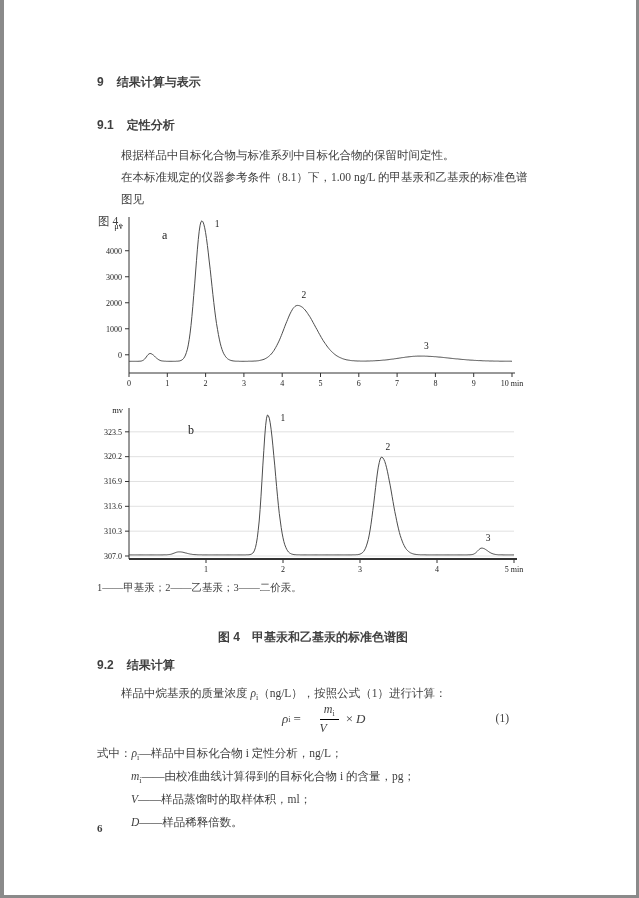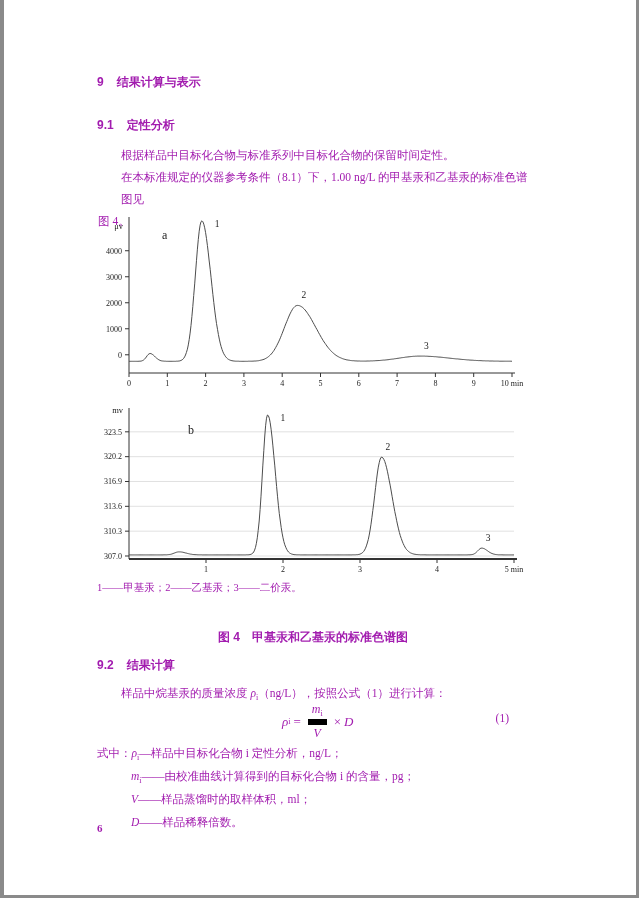--- a/index.html
+++ b/index.html
@@ -2,21 +2,21 @@
 <html><head>
 <meta charset="utf-8">
 <style>
   html,body{margin:0;padding:0;background:#ffffff;}
   .page{
     position:relative;
     width:639px;height:898px;
     background:#ffffff;
     overflow:hidden;
     font-family:"Liberation Serif", serif;
-    color:#a21caf;
+    color:#404040;
   }
   .edge{position:absolute;background:#8a8a8a;}
   .edge-left{left:0;top:0;width:4px;height:898px;}
   .edge-right{right:0;top:0;width:3px;height:898px;}
   .edge-bottom{left:0;bottom:0;width:639px;height:3px;}
 
   .abs{position:absolute;}
 
   .heading{
     font-family:"Liberation Sans", sans-serif;
@@ -57,21 +57,21 @@
   .formula{
     position:absolute;left:185px;top:0;
     display:inline-flex;align-items:center;
     font-size:13px;
   }
   .formula .frac{
     display:inline-block;text-align:center;
     vertical-align:middle;margin:0 4px;
     font-size:12px;
   }
-  .formula .num{display:block;border-bottom:6px solid #000000;padding:0 4px 1px 4px;}
+  .formula .num{display:block;border-bottom:1px solid #000000;padding:0 4px 1px 4px;margin-left:12px;}
   .formula .den{display:block;padding-top:1px;}
   .formula .op{margin:0 3px;}
   .eq-no{position:absolute;right:20px;top:10px;font-size:11.5px;}
 
   .def-row{
     font-size:11.5px;
     line-height:23px;
     white-space:nowrap;
   }
   .page-num{

